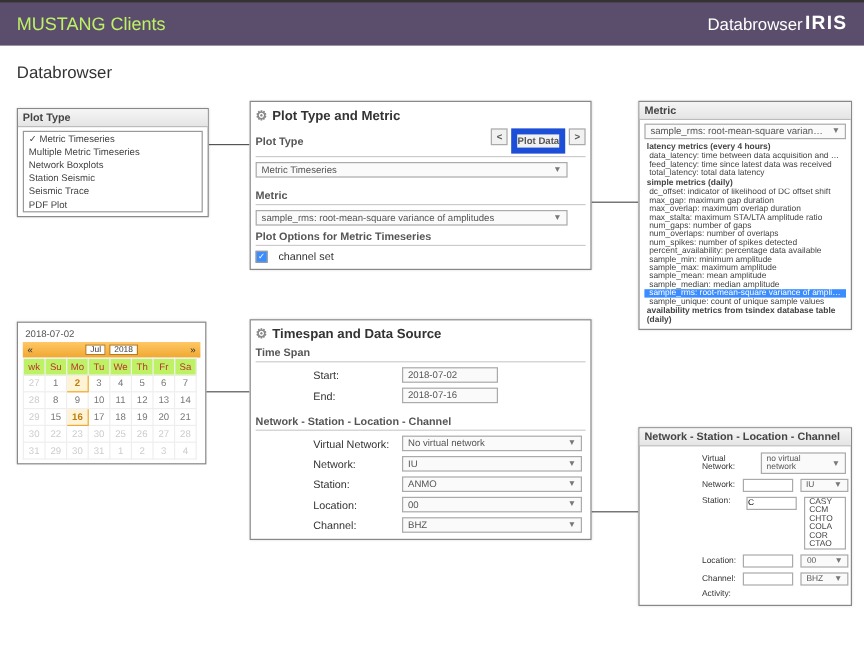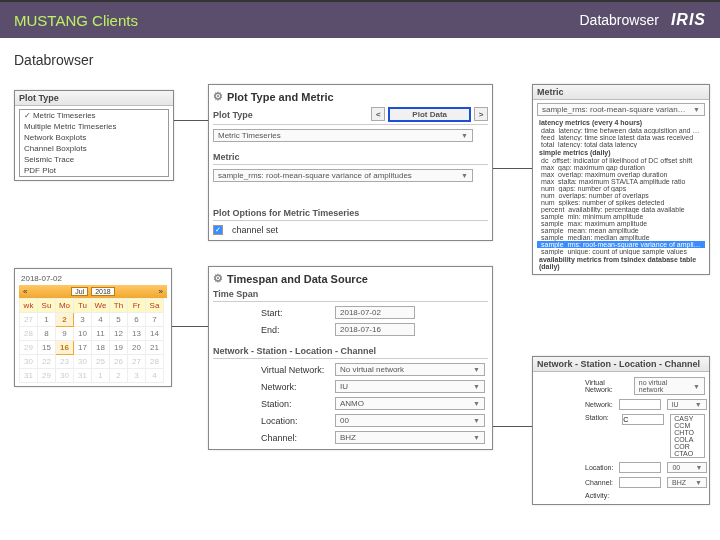--- a/index.html
+++ b/index.html
@@ -1,43 +1,43 @@
 <!DOCTYPE html>
 <html><head>
 <meta charset="utf-8">
 <style>
   * { box-sizing: border-box; margin: 0; padding: 0; }
   body { font-family: Arial, sans-serif; font-size: 10px; background: #fff; width: 720px; height: 540px; position: relative; overflow: hidden; }
   .header { background: #5a4e6c; color: #fff; height: 38px; display: flex; align-items: center; justify-content: space-between; padding: 0 14px; border-top: 2px solid #333; }
   .header .title { font-size: 15px; font-weight: normal; color: #bef264; }
   .header .right-title { font-size: 14px; color: #fff; }
-  .header .iris { font-size: 16px; font-weight: bold; font-style: italic; letter-spacing: 1px; margin-left: 12px; }
+  .header .iris { font-size: 16px; font-weight: bold; letter-spacing: 1px; margin-left: 2px; }
   .subtitle { font-size: 14px; color: #333; padding: 14px 14px 8px 14px; }
   .canvas { position: relative; width: 720px; height: 480px; }
   .panel { position: absolute; background: #fff; border: 1px solid #888; box-shadow: 0 0 2px rgba(0,0,0,0.15); }
   .panel .ptitle { background: linear-gradient(#f5f5f5,#e5e5e5); border-bottom: 1px solid #bbb; padding: 2px 4px; font-size: 9px; font-weight: bold; color: #444; }
   .panel .pbody { padding: 3px 4px; }
   .dropdown-box { border: 1px solid #999; background: #fff; font-size: 8px; }
   .dropdown-box .opt { padding: 1px 4px; color: #444; white-space: nowrap; }
   .dropdown-box .opt.check::before { content: "✓ "; color: #444; }
   .section-head { display: flex; align-items: center; gap: 4px; font-weight: bold; font-size: 11px; color: #333; padding: 2px 0; }
   .section-head .gear { color: #888; font-size: 11px; }
   .fieldrow { display: flex; align-items: center; gap: 6px; font-size: 9px; color: #333; padding: 2px 0; }
   .fieldrow .lbl { width: 68px; margin-left: 48px; }
   .select { border: 1px solid #aaa; background: #fafafa; padding: 1px 4px; font-size: 8px; color: #555; display: inline-flex; align-items: center; justify-content: space-between; min-width: 80px; }
   .select .caret { font-size: 7px; color: #777; margin-left: 4px; }
   .wideselect { width: 260px; }
   .btn-sq { border: 1px solid #aaa; background: #f1f1f1; width: 14px; height: 14px; display:inline-flex;align-items:center;justify-content:center;font-size:8px;color:#555; }
-  .btn-txt { border: 2px solid #1d4ed8; background: #f1f1f1; padding: 1px 22px; font-size: 8px; color: #555; }
+  .btn-txt { border: 5px solid #1d4ed8; background: #f1f1f1; padding: 1px 0; font-size: 8px; color: #555; }
   .cal { border: 1px solid #bbb; }
   .cal .cal-top { background: linear-gradient(#ffc766,#f0a830); display:flex;align-items:center;justify-content:space-between; padding:2px 4px; font-size:8px; color:#333; }
   .cal .cal-top .mini { border:1px solid #c07a10; background:#fff; padding:0 3px; font-size:7px;}
   .cal table { border-collapse: collapse; font-size: 8px; color:#777; }
   .cal th, .cal td { width: 18px; height: 14px; text-align:center; border:1px solid #eee; }
-  .cal th { color:#b33; background:#fef9c3; font-weight:normal; }
+  .cal th { color:#b33; background:#bef264; font-weight:normal; }
   .cal .cur { background:#fff3d6; color:#c07a10; font-weight:bold; border:1px solid #f0a830; }
   .cal .dim { color:#ccc; }
   .metriclist { font-size: 7px; color:#444; }
   .metriclist .grp { font-weight:bold; padding:1px 2px; }
   .metriclist .item { padding: 0 4px; white-space: nowrap; overflow:hidden; text-overflow:ellipsis; }
   .metriclist .item.hl { background:#3a8cff; color:#fff; }
   .netpanel .fieldrow .lbl { width: 46px; font-size:7px;}
   .netpanel .select { min-width: 40px; font-size:7px;}
   .netpanel .input { border:1px solid #aaa; height:11px; width:42px; font-size:7px;}
   .listbox { border:1px solid #aaa; background:#fff; font-size:7px; color:#444; }
@@ -65,21 +65,21 @@
   <div class="line" style="left:490px;top:92px;width:42px;"></div>
   <div class="line" style="left:490px;top:350px;width:42px;"></div>
 
   <div class="panel" style="left:14px;top:14px;width:160px;">
     <div class="ptitle">Plot Type</div>
     <div class="pbody">
       <div class="dropdown-box">
         <div class="opt check">Metric Timeseries</div>
         <div class="opt">Multiple Metric Timeseries</div>
         <div class="opt">Network Boxplots</div>
-        <div class="opt">Channel Boxplots</div>
+        <div class="opt">Station Seismic</div>
         <div class="opt">Seismic Trace</div>
         <div class="opt">PDF Plot</div>
       </div>
     </div>
   </div>
 
   <div class="panel" style="left:208px;top:8px;width:285px;">
     <div class="pbody">
       <div class="section-head">
         <span class="gear">⚙</span>
@@ -99,21 +99,21 @@
           <span class="caret">▼</span>
         </div>
       </div>
       <div class="subhead" style="margin-top:6px;">Metric</div>
       <div class="fieldrow">
         <div class="select wideselect">
           <span>sample_rms: root-mean-square variance of amplitudes</span>
           <span class="caret">▼</span>
         </div>
       </div>
-      <div class="subhead" style="margin-top:22px;">Plot Options for Metric Timeseries</div>
+      <div class="subhead" style="margin-top:0;">Plot Options for Metric Timeseries</div>
       <div class="fieldrow">
         <span class="cb">✓</span>
         <span>channel set</span>
       </div>
     </div>
   </div>
 
   <div class="panel" style="left:532px;top:8px;width:178px;">
     <div class="ptitle">Metric</div>
     <div class="pbody metriclist">

